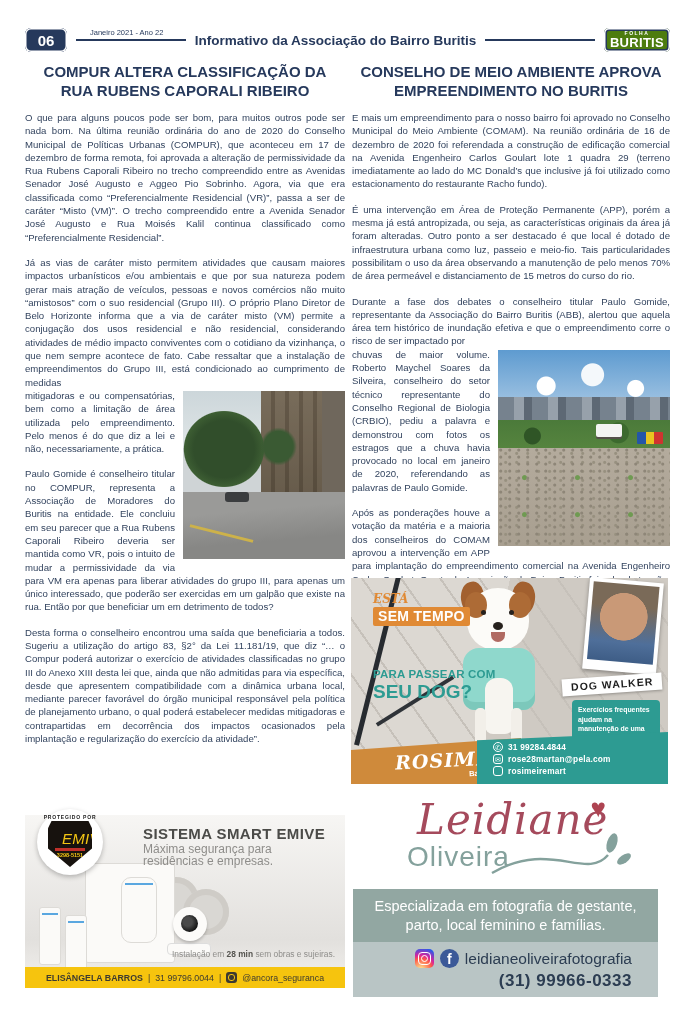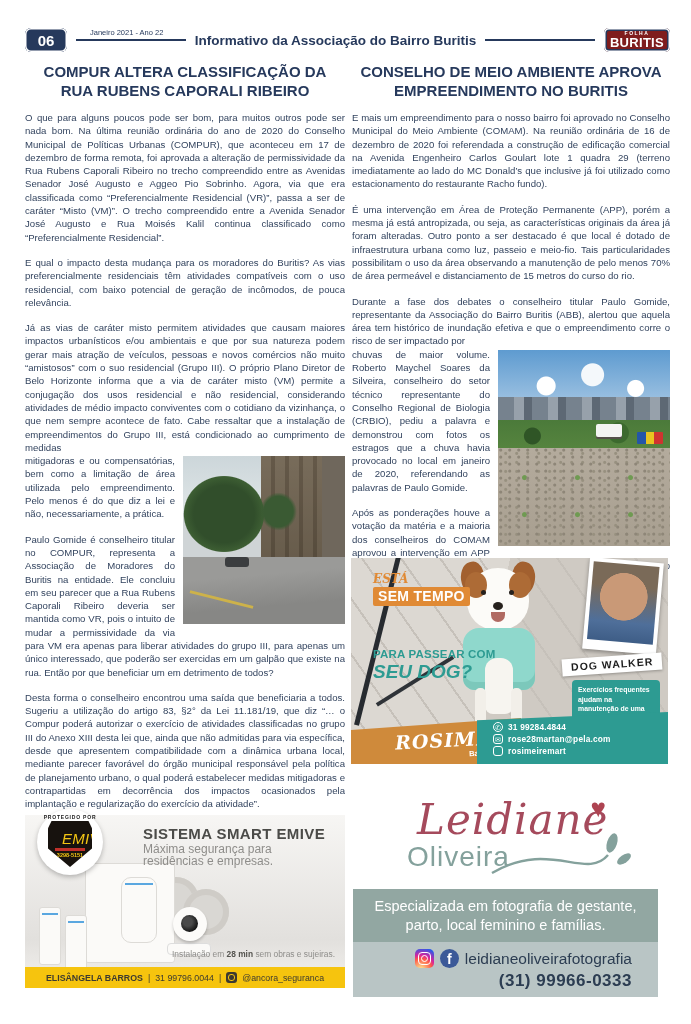--- a/index.html
+++ b/index.html
@@ -15,21 +15,21 @@
     background:#26395c; color:#fff; border-radius:6px; width:42px; height:24px;
     display:flex; align-items:center; justify-content:center;
     font-size:15px; font-weight:bold; box-shadow:inset 0 0 0 1.5px #fff, inset 0 0 0 3px #26395c;
   }
   .rule { flex:1; height:2.5px; background:#26395c; margin:0 9px; position:relative; }
   .rule-left .date {
     position:absolute; left:14px; bottom:4px; font-size:7.5px; color:#26395c; white-space:nowrap;
   }
   .header-title { font-size:13.5px; font-weight:bold; color:#26395c; white-space:nowrap; }
   .logo {
-    background:#7f1d1d; border-radius:5px; padding:2px 6px 3px; text-align:center; color:#fff;
+    background:#4d7c0f; border-radius:5px; padding:2px 6px 3px; text-align:center; color:#fff;
     box-shadow:inset 0 0 0 1.5px #fff, inset 0 0 0 3px #26395c;
   }
   .logo-top { font-size:5px; letter-spacing:1.5px; font-weight:bold; line-height:6px; }
   .logo-main { font-size:13px; font-weight:bold; letter-spacing:.3px; line-height:13px; }
 
   
   .columns { display:flex; gap:7px; padding:2px 21px 0 25px; }
   .col { position:relative; }
   .col-left  { width:320px; height:757px; overflow:hidden; }
   .col-right { width:318px; height:520px; overflow:hidden; }
@@ -79,31 +79,31 @@
                radial-gradient(circle at 70% 60%, #97907f 1px, transparent 2px),
                radial-gradient(circle at 50% 80%, #6f9a52 2px, transparent 3px),
                linear-gradient(180deg,#b4ab9d,#a89f90);
     background-size:9px 7px, 11px 9px, 53px 37px, 100% 100%; }
   .lt-van { right:28%; top:38%; width:26px; height:13px; background:#f4f4f2; border-radius:2px;
     box-shadow:0 2px 0 #55504a; }
   .lt-flags { right:4%; top:42%; width:26px; height:12px;
     background:linear-gradient(90deg,#2456a8 0 33%,#e8c420 33% 66%,#cf3430 66%); border-radius:1px; }
 
   
-  .ad-dog { position:absolute; left:351px; top:558px; width:317px; height:206px; overflow:hidden;
+  .ad-dog { position:absolute; left:351px; top:578px; width:317px; height:206px; overflow:hidden;
     background:repeating-linear-gradient(55deg, transparent 0 30px, #c6c1ba 30px 32px),
                linear-gradient(100deg,#dcd8d2 0 45%, #cfcac3 45%); }
   .leash { position:absolute; left:26px; top:-20px; width:5px; height:190px; background:#272b30; transform:rotate(14deg); }
   .leash2 { position:absolute; left:62px; top:78px; width:4px; height:90px; background:#2f3338; transform:rotate(58deg); }
   .dw-head { position:absolute; left:22px; top:14px; }
   .dw-est { font-size:12px; font-style:italic; font-weight:bold; color:#e08a35; font-family:"DejaVu Serif",serif; }
   .dw-hl { display:inline-block; background:#e08a35; color:#fff; font-weight:bold; font-size:14px;
     padding:1px 5px 2px; border-radius:2px; margin:1px 0 2px; letter-spacing:.3px; }
   .dw-l2 { font-size:11.5px; font-weight:bold; color:#2d9b92; letter-spacing:.2px;margin-top:40px; }
-  .dw-l3 { font-size:19px; font-weight:bold; color:#2d9b92; margin-top:1px;font-style:italic; }
+  .dw-l3 { font-size:19px; font-weight:bold; color:#2d9b92; margin-top:1px; }
   .dog { position:absolute; left:96px; top:4px; width:120px; height:172px; }
   .d-part { position:absolute; }
   .d-ear-l { left:14px; top:0; width:24px; height:34px; background:#a2602f; border-radius:60% 40% 50% 50%; transform:rotate(-16deg); }
   .d-ear-r { left:64px; top:0; width:24px; height:34px; background:#a2602f; border-radius:40% 60% 50% 50%; transform:rotate(16deg); }
   .d-head { left:20px; top:6px; width:62px; height:62px; background:#fcfbf8; border-radius:50% 50% 46% 46%; }
   .d-patch-l { left:18px; top:10px; width:22px; height:26px; background:#ad6b36; border-radius:50%; }
   .d-patch-r { left:62px; top:10px; width:22px; height:26px; background:#ad6b36; border-radius:50%; }
   .d-eye-l { left:34px; top:28px; width:5px; height:5px; background:#26211d; border-radius:50%; }
   .d-eye-r { left:62px; top:28px; width:5px; height:5px; background:#26211d; border-radius:50%; }
   .d-nose { left:46px; top:40px; width:10px; height:8px; background:#26211d; border-radius:50%; }
@@ -211,21 +211,20 @@
       <div class="logo-top">FOLHA</div>
       <div class="logo-main">BURITIS</div>
     </div>
   </div>
 
   <div class="columns">
 
     <div class="col col-left">
       <h1 class="article-title">COMPUR ALTERA CLASSIFICAÇÃO DA RUA RUBENS CAPORALI RIBEIRO</h1>
       <p class="body">O que para alguns poucos pode ser bom, para muitos outros pode ser nada bom. Na última reunião ordinária do ano de 2020 do Conselho Municipal de Políticas Urbanas (COMPUR), que aconteceu em 17 de dezembro de forma remota, foi aprovada a alteração de permissividade da Rua Rubens Caporali Ribeiro no trecho compreendido entre as Avenidas Senador José Augusto e Aggeo Pio Sobrinho. Agora, via que era classificada como “Preferencialmente Residencial (VR)”, passa a ser de caráter “Misto (VM)”. O trecho compreendido entre a Avenida Senador José Augusto e Rua Moisés Kalil continua classificado como “Preferencialmente Residencial”.</p>
-      <p class="body">E qual o impacto desta mudança para os moradores do Buritis? As vias preferencialmente residenciais têm atividades compatíveis com o uso residencial, com baixo potencial de geração de incômodos, de pouca relevância.</p>
       <p class="body nogap">Já as vias de caráter misto permitem atividades que causam maiores impactos urbanísticos e/ou ambientais e que por sua natureza podem gerar mais atração de veículos, pessoas e novos comércios não muito “amistosos” com o suo residencial (Grupo III). O próprio Plano Diretor de Belo Horizonte informa que a via de caráter misto (VM) permite a conjugação dos usos residencial e não residencial, considerando atividades de médio impacto conviventes com o cotidiano da vizinhança, o que nem sempre acontece de fato. Cabe ressaltar que a instalação de empreendimentos do Grupo III, está condicionado ao cumprimento de medidas</p>
       <div class="photo photo-street">
         <div class="ph st-sky"></div>
         <div class="ph st-bldg"></div>
         <div class="ph st-bldg2"></div>
         <div class="ph st-road"></div>
         <div class="ph st-curb"></div>
         <div class="ph st-car"></div>
         <div class="ph st-tree"></div>
         <div class="ph st-tree2"></div>

